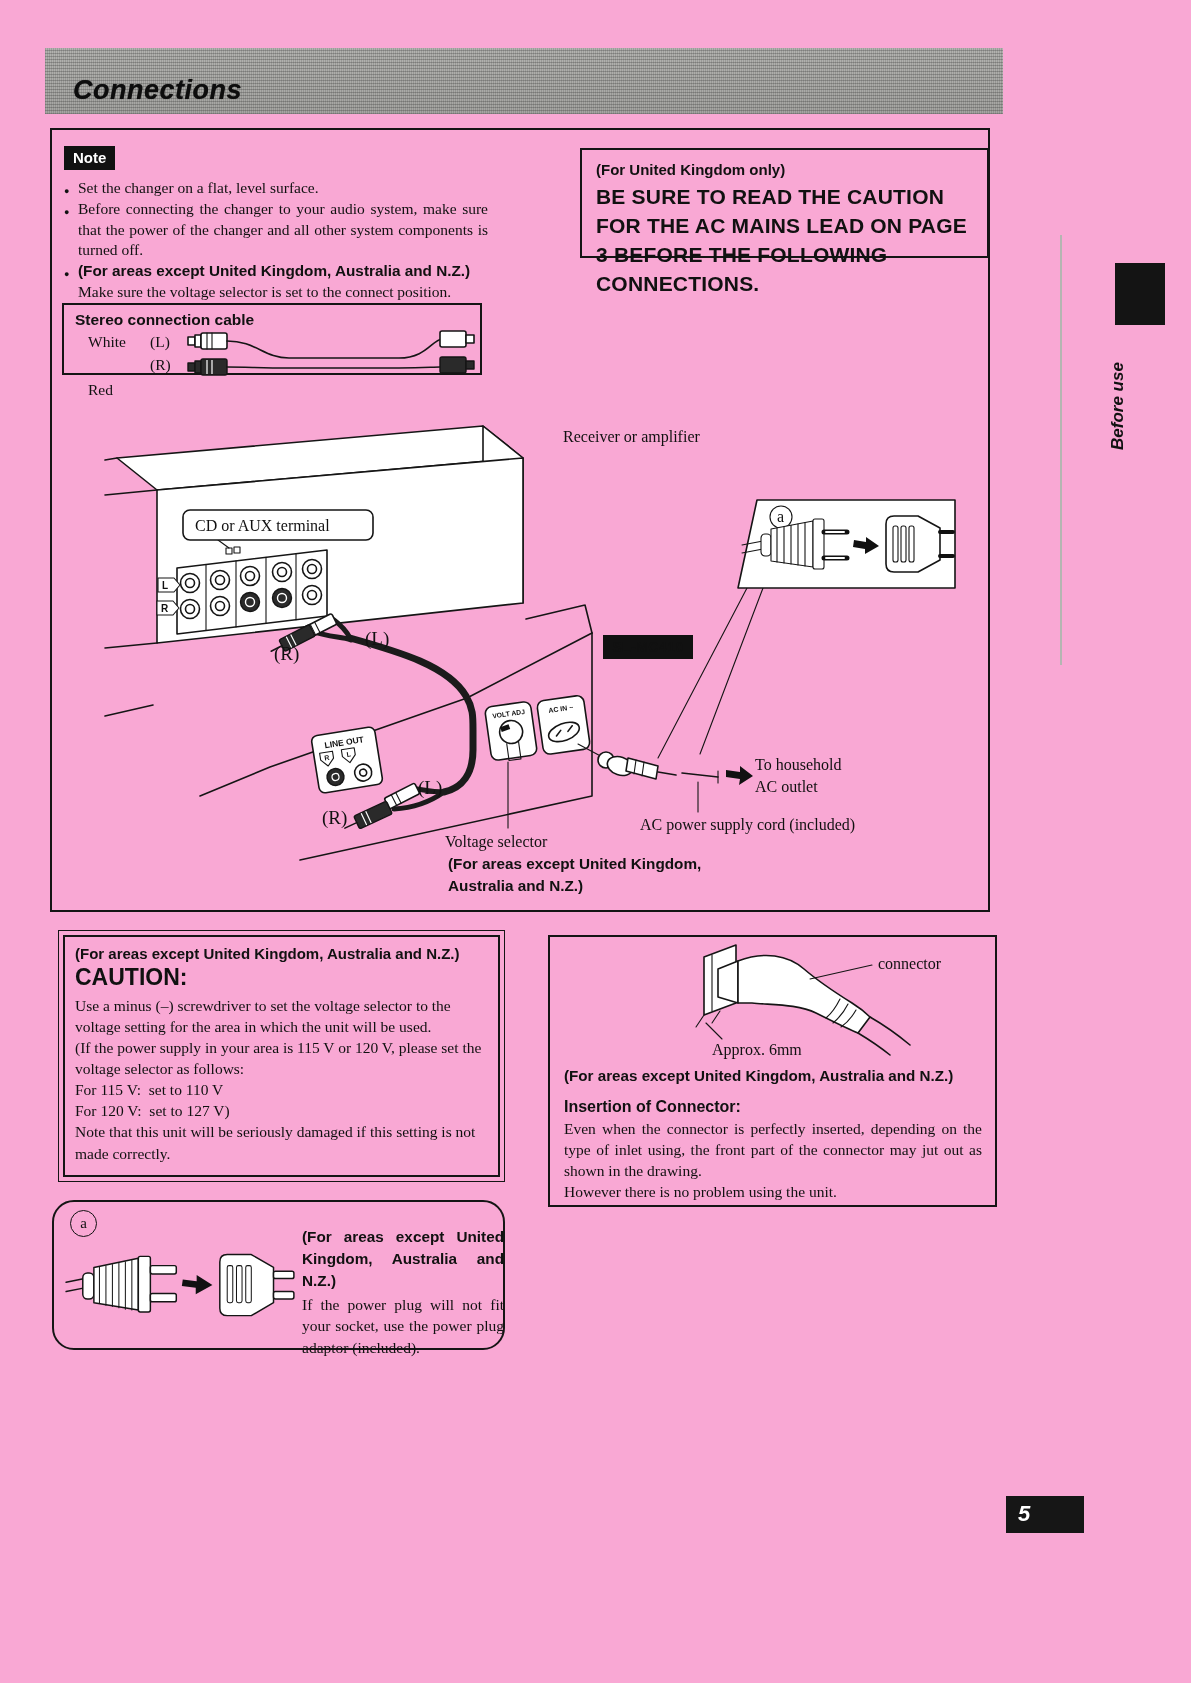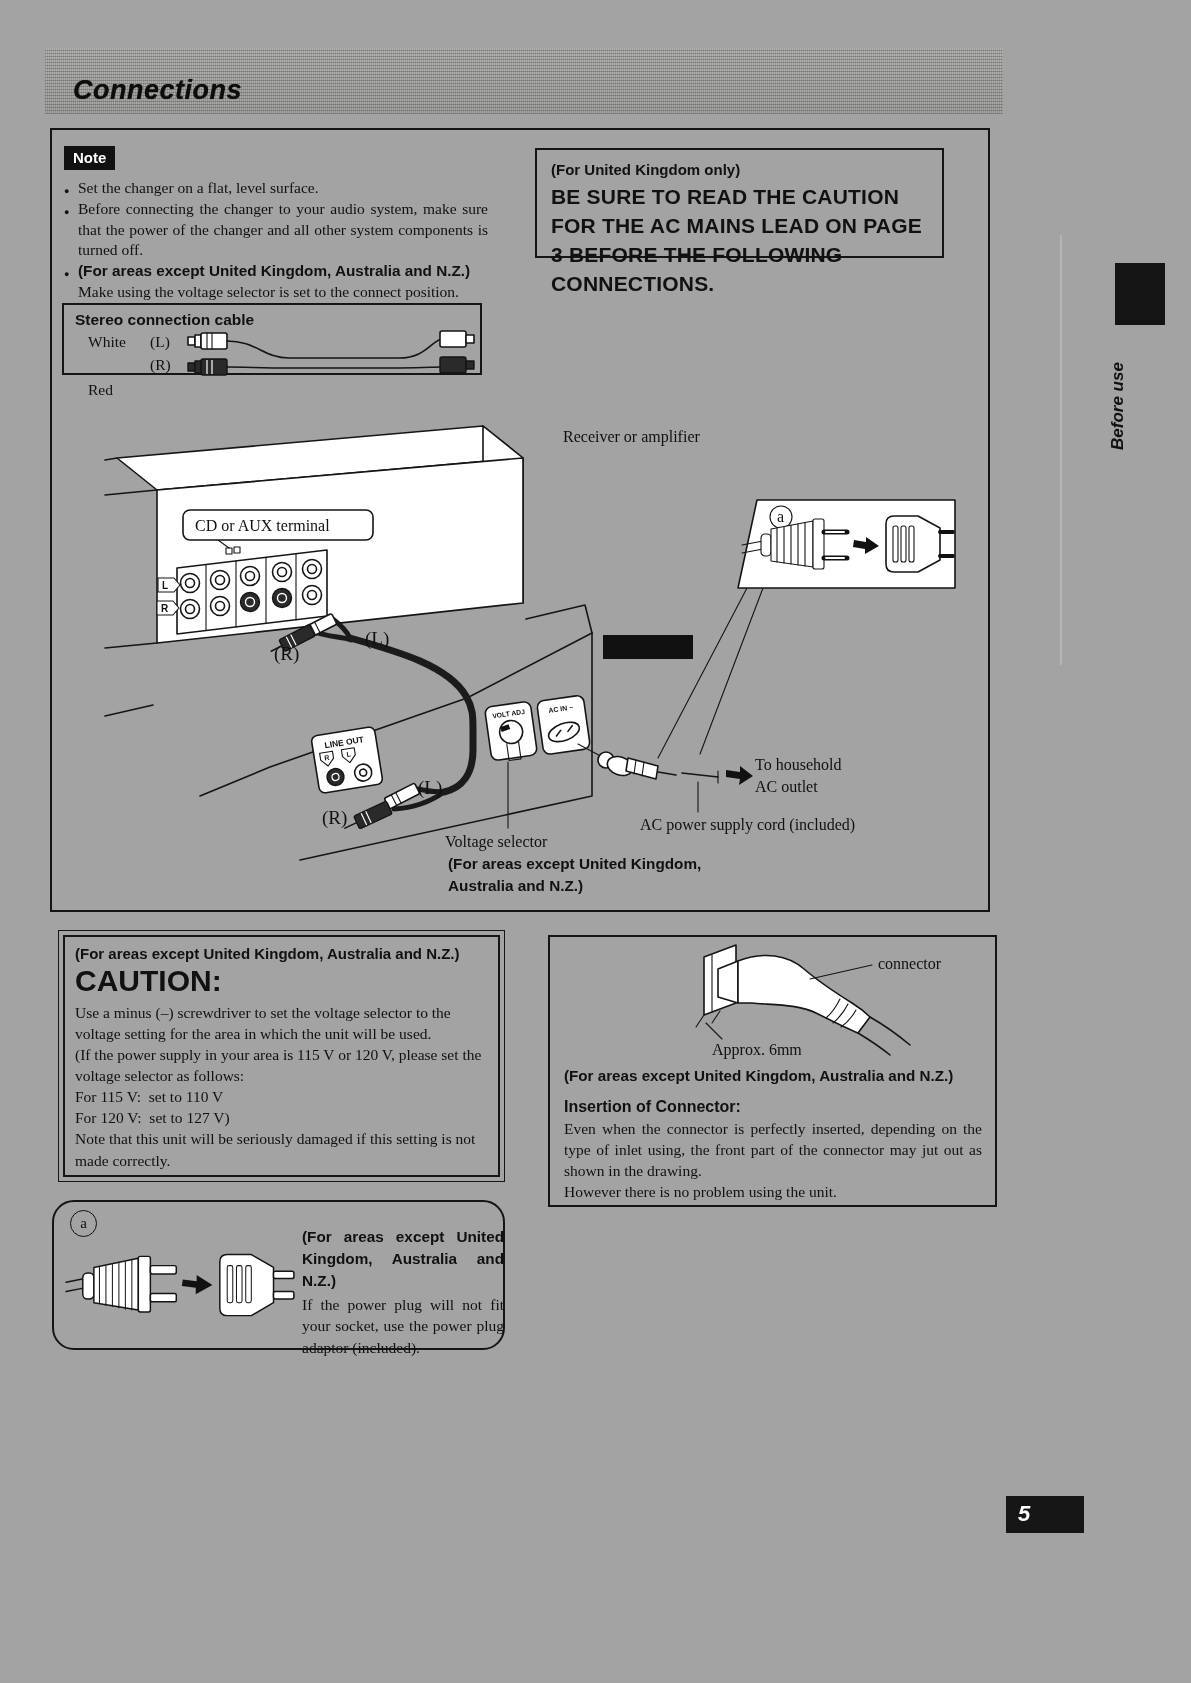--- a/index.html
+++ b/index.html
@@ -1,16 +1,16 @@
 <!DOCTYPE html>
 <html><head>
 <meta charset="utf-8">
 <style>
   html,body{margin:0;padding:0;background:#e9e9e6;}
-  .page{position:relative;width:1191px;height:1683px;background:#a3a3a3;margin:0 auto;
+  .page{position:relative;width:1191px;height:1683px;background:#f9a8d4;margin:0 auto;
         font-family:"Liberation Serif",serif;color:#111;overflow:hidden;}
   .abs{position:absolute;}
   
   .header-band{left:45px;top:48px;width:958px;height:66px;
     background:
       repeating-linear-gradient(0deg, rgba(20,20,20,.22) 0 1px, rgba(255,255,255,0) 1px 3px),
       repeating-linear-gradient(90deg, rgba(20,20,20,.14) 0 1px, rgba(255,255,255,0) 1px 2px),
       linear-gradient(#b3b3b0,#a5a5a2);
     display:flex;align-items:flex-end;padding:0 0 8px 28px;box-sizing:border-box;}
   .header-title{font-family:"Liberation Sans",sans-serif;font-weight:900;font-style:italic;
@@ -30,35 +30,35 @@
   .note-badge{display:inline-block;background:#111;color:#fff;font-family:"Liberation Sans",sans-serif;
     font-weight:bold;font-size:15px;padding:2px 9px;margin-bottom:8px;}
   .bullet{display:flex;}
   .bullet .dot{width:14px;flex:none;}
   .bullet .dot::before{content:"●";font-size:9px;position:relative;top:1px;}
   .bullet .txt{flex:1;}
   .just .txt{text-align:justify;}
   .bh{font-family:"Liberation Sans",sans-serif;font-weight:bold;font-size:15.3px;}
   .b3body{margin-left:14px;white-space:nowrap;}
   
-  .uk-box{left:535px;top:148px;width:409px;height:110px;border:2px solid #151515;
+  .uk-box{left:580px;top:148px;width:409px;height:110px;border:2px solid #151515;
     padding:11px 14px;box-sizing:border-box;font-family:"Liberation Sans",sans-serif;}
   .uk-line1{font-weight:bold;font-size:15px;margin-bottom:5px;}
   .uk-line2{font-weight:bold;font-size:21px;line-height:1.38;letter-spacing:.2px;}
   
   .cable-box{left:62px;top:303px;width:420px;height:72px;border:2px solid #151515;box-sizing:border-box;}
   .cable-title{font-family:"Liberation Sans",sans-serif;font-weight:bold;font-size:15.5px;
     padding:6px 0 0 11px;}
   .cl{position:absolute;font-size:15.5px;}
   
   .caution-outer{left:58px;top:930px;width:447px;height:252px;border:1.5px solid #151515;box-sizing:border-box;}
   .caution-inner{position:absolute;left:4px;top:4px;right:4px;bottom:4px;border:2.5px solid #151515;
     padding:8px 10px;box-sizing:border-box;}
   .c-head{font-family:"Liberation Sans",sans-serif;font-weight:bold;font-size:15px;white-space:nowrap;}
-  .c-title{font-family:"Liberation Sans",sans-serif;font-weight:bold;font-size:30px;margin:2px 0 4px;}
+  .c-title{font-family:"Liberation Sans",sans-serif;font-weight:bold;font-size:23px;margin:2px 0 4px;}
   .c-body p{margin:0;font-size:15.5px;line-height:1.36;}
   
   .conn-box{left:548px;top:935px;width:449px;height:272px;border:2px solid #151515;box-sizing:border-box;}
   .conn-text{position:absolute;left:14px;top:130px;width:418px;}
   .conn-head{font-family:"Liberation Sans",sans-serif;font-weight:bold;font-size:15.2px;white-space:nowrap;}
   .conn-sub{font-family:"Liberation Sans",sans-serif;font-weight:bold;font-size:16px;margin-top:14px;}
   .conn-body{font-size:15.5px;line-height:1.36;text-align:justify;margin-top:2px;}
   .conn-body2{font-size:15.5px;line-height:1.36;}
   
   .adapt-box{left:52px;top:1200px;width:453px;height:150px;border:2.5px solid #151515;
@@ -101,21 +101,21 @@
       <div class="txt">Set the changer on a flat, level surface.</div>
     </div>
     <div class="bullet just">
       <span class="dot"></span>
       <div class="txt">Before connecting the changer to your audio system, make sure that the power of the changer and all other system components is turned off.</div>
     </div>
     <div class="bullet">
       <span class="dot"></span>
       <div class="txt bh">(For areas except United Kingdom, Australia and N.Z.)</div>
     </div>
-    <div class="b3body">Make using the voltage selector is set to the connect position.</div>
+    <div class="b3body">Make sure the voltage selector is set to the connect position.</div>
   </div>
 
   <div class="abs uk-box">
     <div class="uk-line1">(For United Kingdom only)</div>
     <div class="uk-line2">BE SURE TO READ THE CAUTION FOR THE AC MAINS LEAD ON PAGE 3 BEFORE THE FOLLOWING CONNECTIONS.</div>
   </div>
 
   <div class="abs cable-box">
     <div class="cable-title">Stereo connection cable</div>
     <span class="cl" style="left:24px;top:28px;">White</span>

